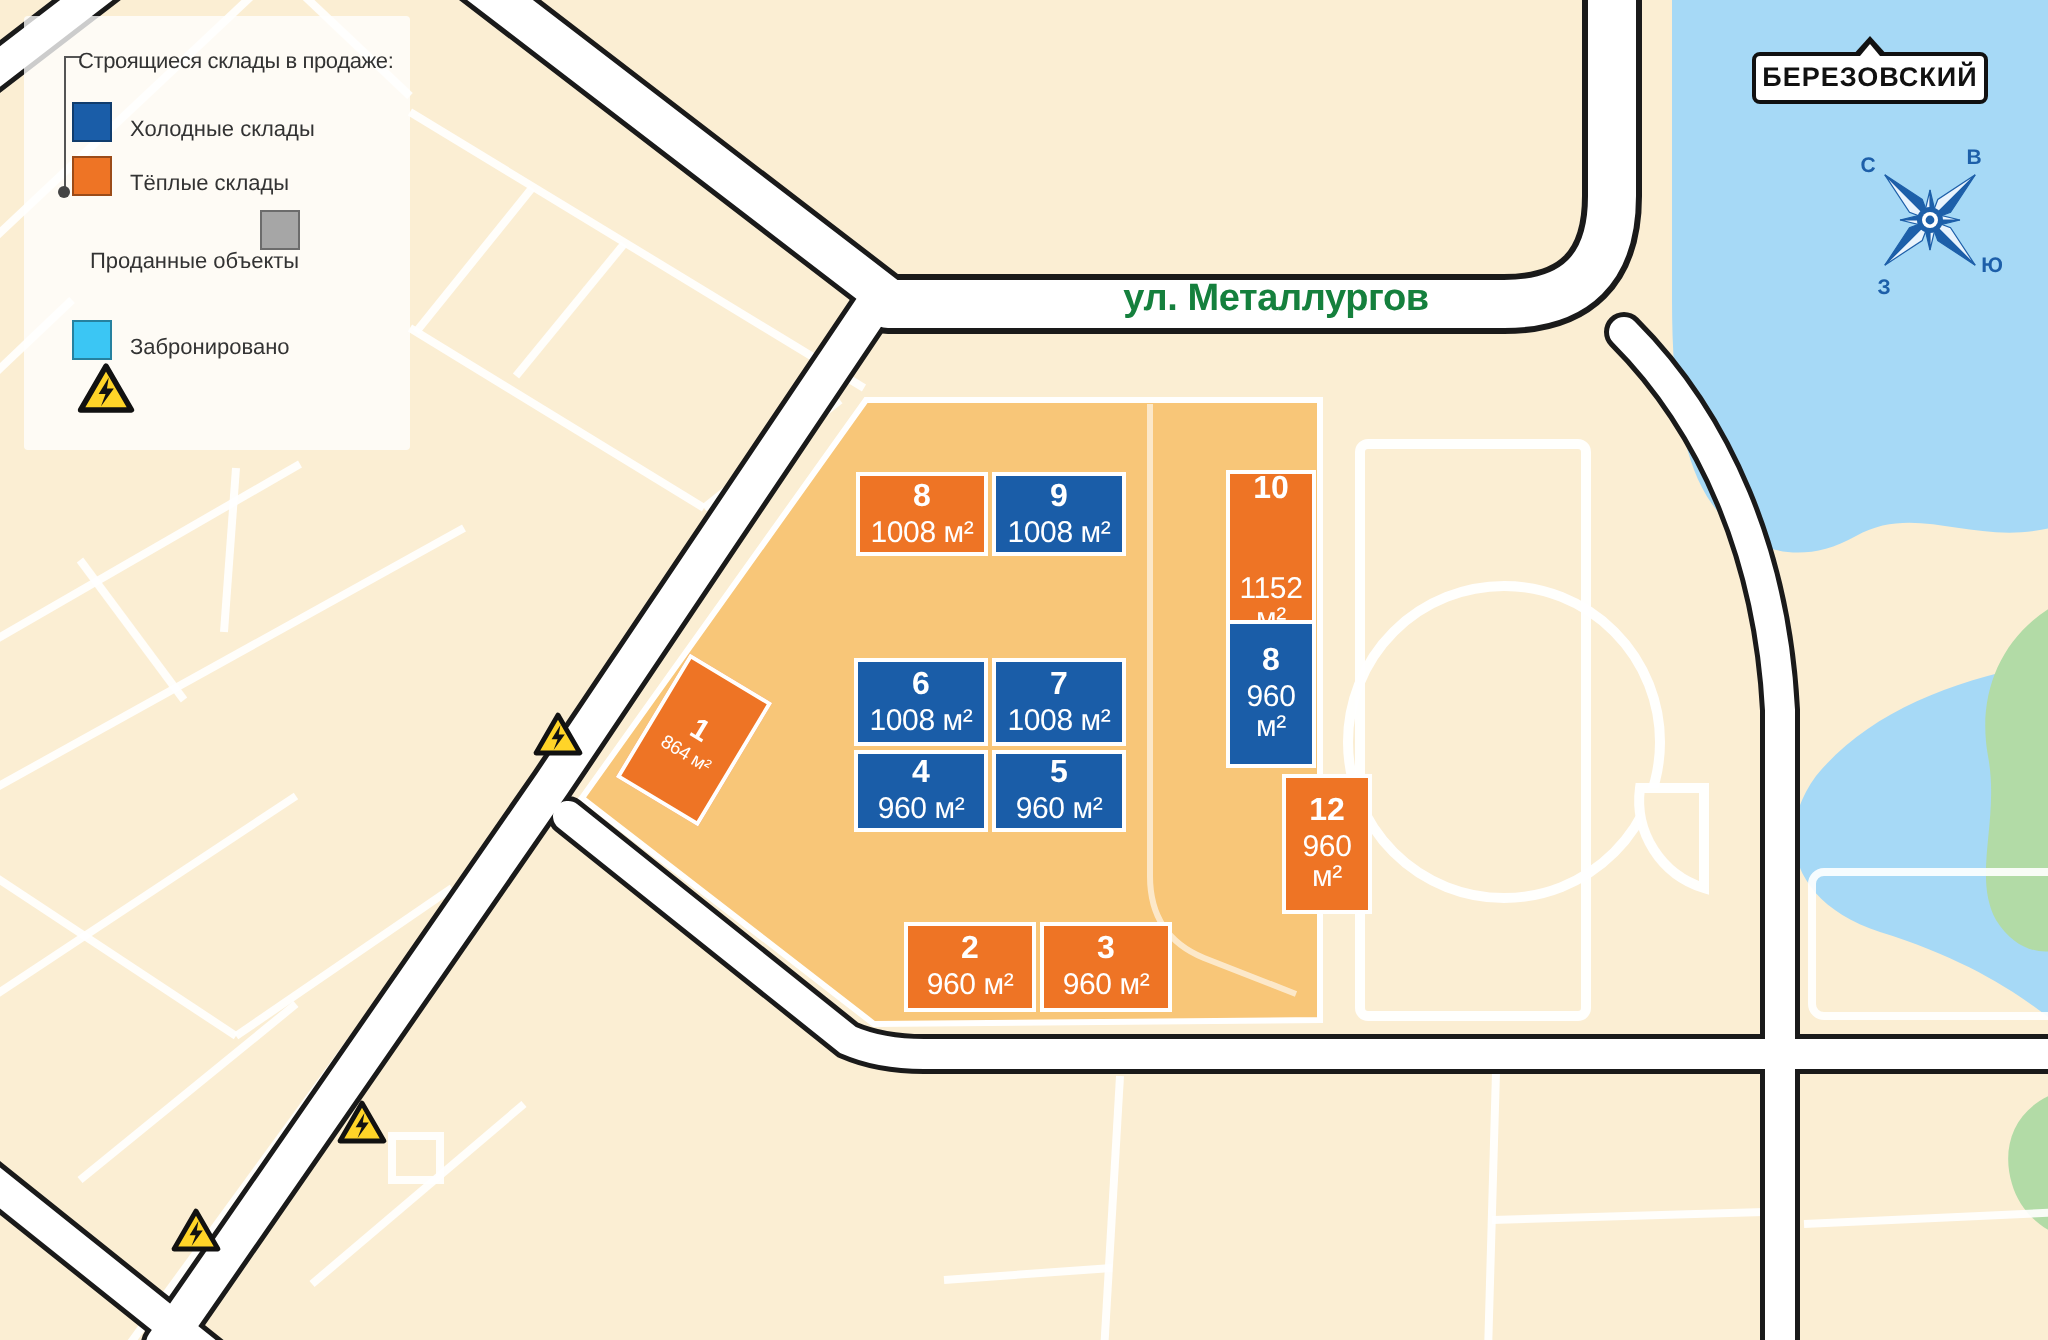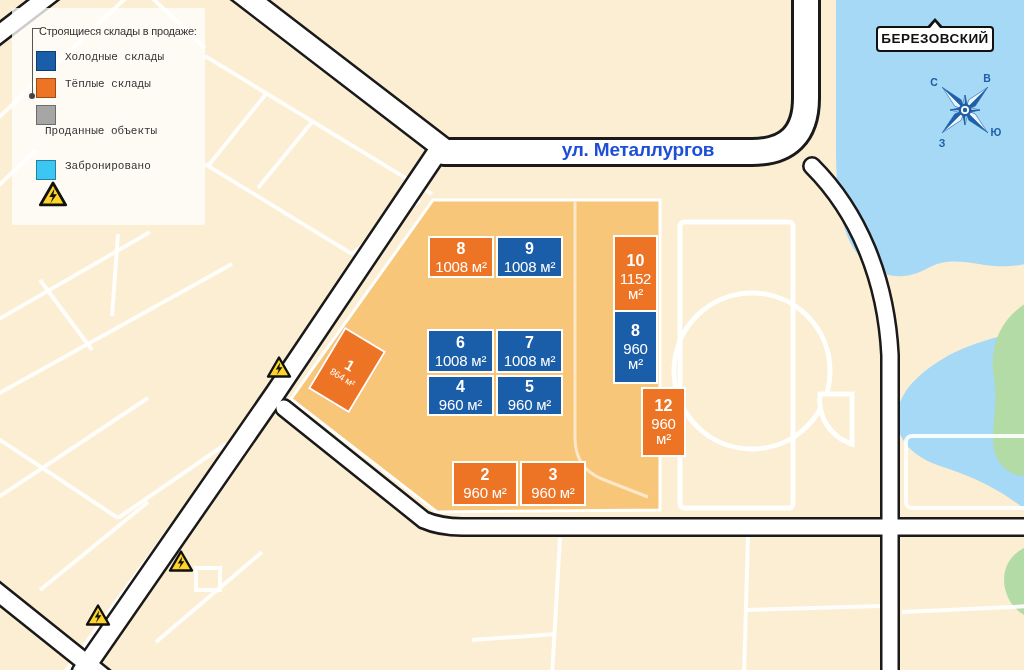--- a/index.html
+++ b/index.html
@@ -8,42 +8,42 @@
   #mapsvg{position:absolute;left:0;top:0;}
 
   
   .legend-panel{position:absolute;left:12px;top:8px;width:193px;height:217px;
     background:rgba(255,255,255,0.78);border-radius:2px;}
   .legend-title{position:absolute;left:27px;top:17px;width:170px;
     font-size:11px;font-weight:400;color:#333;letter-spacing:-0.2px;}
   .legend-bracket{position:absolute;left:20px;top:20px;width:8px;height:68px;
     border-left:1.5px solid #555;border-top:1.5px solid #555;}
   .legend-dot{position:absolute;left:17px;top:85px;width:6px;height:6px;border-radius:50%;background:#444;}
-  .legend-row{position:absolute;left:24px;height:20px;display:flex;align-items:flex-start;font-family:Liberation Mono, monospace;}
+  .legend-row{position:absolute;left:24px;height:20px;display:flex;align-items:flex-end;}
   .legend-chip{width:20px;height:20px;border:1px solid rgba(0,0,0,0.35);box-sizing:border-box;flex:0 0 auto;}
   .chip-cold{background:#1A5DA8;} .chip-warm{background:#EE7425;}
   .chip-sold{background:#A6A6A6;} .chip-reserved{background:#3BC6F4;}
   .legend-label{margin-left:9px;font-size:11px;font-weight:500;color:#333;white-space:nowrap;}
   .legend-tp{position:absolute;left:26px;top:172px;width:30px;height:28px;}
   .legend-tp-label{position:absolute;left:60px;top:174px;width:120px;
     font-size:11px;font-weight:500;color:#333;line-height:1.25;}
 
   
   .wh{position:absolute;box-sizing:border-box;border:2px solid #fff;color:#fff;
       display:flex;flex-direction:column;align-items:center;justify-content:center;
       text-align:center;line-height:1;}
   .wh-cold{background:#1A5DA8;} .wh-warm{background:#EE7425;}
   .wh-num{font-size:16px;font-weight:700;}
   .wh-area{font-size:15px;font-weight:500;margin-top:2px;letter-spacing:-0.2px;}
   .wh-1{transform:rotate(31deg);}
   .wh-1 .wh-num{font-size:15px;} .wh-1 .wh-area{font-size:9.5px;}
 
   
   .street-label{position:absolute;left:548px;top:139px;width:180px;text-align:center;
-    font-size:19px;font-weight:600;color:#1d4ed8;letter-spacing:-0.2px;}
+    font-size:19px;font-weight:600;color:#15803d;letter-spacing:-0.2px;}
   .town-sign{position:absolute;left:876px;top:26px;width:118px;height:26px;
     background:#fff;border:2.5px solid #111;border-radius:4px;box-sizing:border-box;
     text-align:center;font-size:13.5px;font-weight:700;color:#111;line-height:21px;letter-spacing:0.5px;}
   .sign-tri-outer{position:absolute;left:50%;margin-left:-9px;top:-10px;width:0;height:0;
     border-left:9px solid transparent;border-right:9px solid transparent;border-bottom:10px solid #111;}
   .sign-tri-inner{position:absolute;left:50%;margin-left:-5.5px;top:-6px;width:0;height:0;
     border-left:5.5px solid transparent;border-right:5.5px solid transparent;border-bottom:6.5px solid #fff;z-index:3;}
   .sign-patch{position:absolute;left:50%;margin-left:-5px;top:0px;width:10px;height:2.5px;background:#fff;z-index:2;}
 </style>
 </head>
@@ -198,21 +198,21 @@
     <div class="wh-area">1008 м²</div>
   </div>
   <div class="wh wh-warm" style="left:428px;top:236px;width:66px;height:42px;">
     <div class="wh-num">8</div>
     <div class="wh-area">1008 м²</div>
   </div>
   <div class="wh wh-cold" style="left:496px;top:236px;width:67px;height:42px;">
     <div class="wh-num">9</div>
     <div class="wh-area">1008 м²</div>
   </div>
-  <div class="wh wh-warm" style="left:613px;top:235px;width:45px;height:84px;">
+  <div class="wh wh-warm" style="left:613px;top:235px;width:45px;height:84px;justify-content:space-between;">
     <div class="wh-num">10</div>
     <div class="wh-area">1152 м²</div>
   </div>
   <div class="wh wh-cold" style="left:613px;top:310px;width:45px;height:74px;">
     <div class="wh-num">8</div>
     <div class="wh-area">960 м²</div>
   </div>
   <div class="wh wh-warm" style="left:613px;top:387px;width:45px;height:70px;margin-left:28px;">
     <div class="wh-num">12</div>
     <div class="wh-area">960 м²</div>

